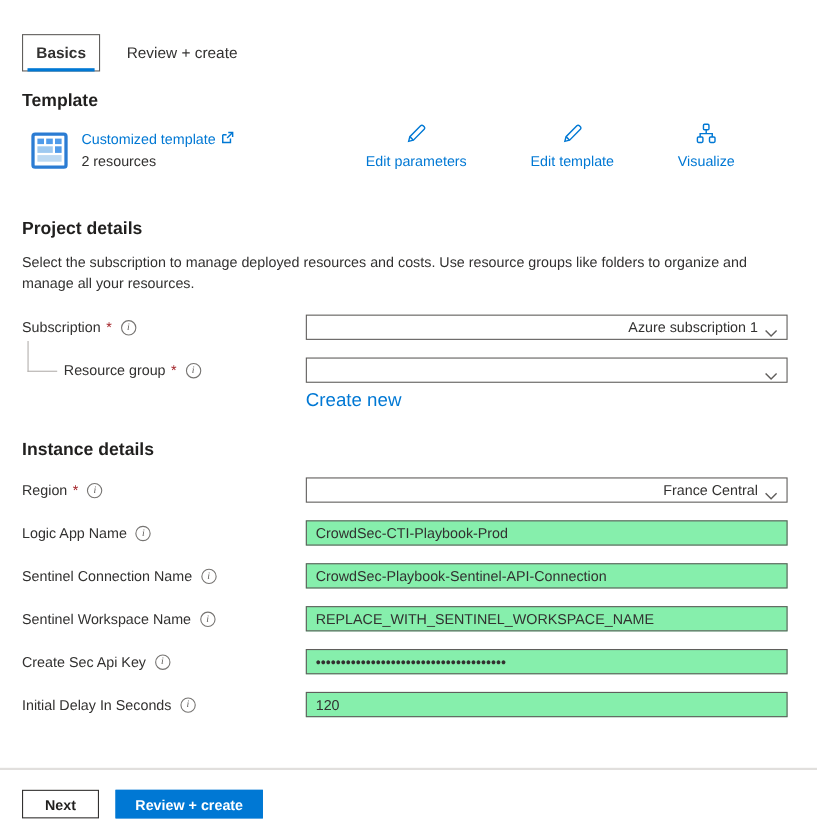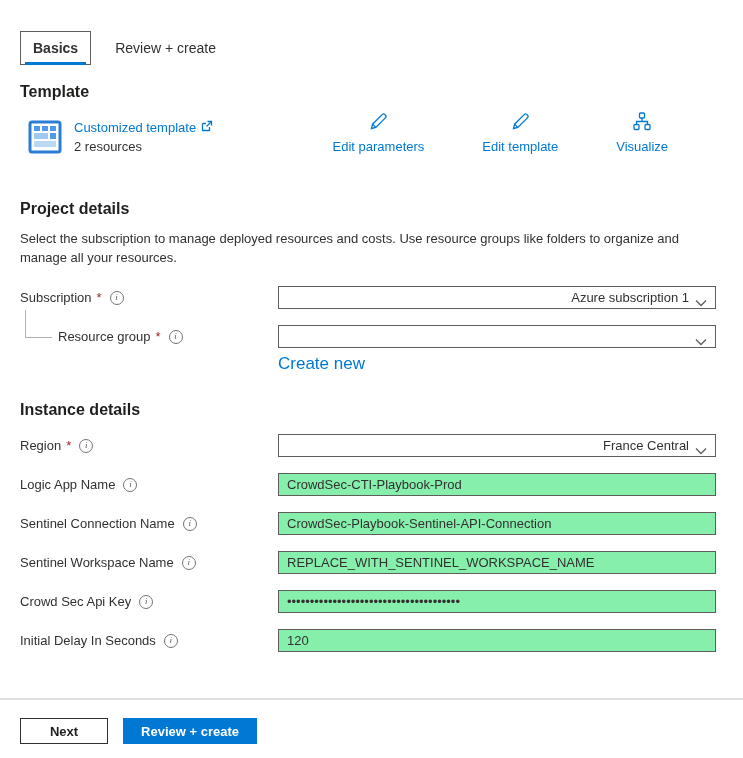--- a/index.html
+++ b/index.html
@@ -53,21 +53,21 @@
     border-left:1px solid #b3b0ad; border-bottom:1px solid #b3b0ad; }
   .heading-instance { margin-top:27px; margin-bottom:15px; }
 
   
   .footer { position:absolute; left:0; right:0; bottom:0; height:60px; }
   .footer-divider { height:2px; background:#e1dfdd; width:743px; }
   .footer-buttons { display:flex; gap:15px; padding:18px 0 0 20px; }
   .btn { font-size:13px; height:26px; border:1px solid transparent; cursor:pointer;
     font-family:"Liberation Sans","DejaVu Sans",sans-serif; font-weight:bold; background:#fff; }
   .btn-disabled { width:87px; color:#a19f9d; background:#fdfdfd; border-color:#c8c6c4; font-weight:normal; cursor:default; }
-  .btn-next { width:88px; color:#201f1e; border-color:#323130; }
+  .btn-next { width:70px; color:#201f1e; border-color:#323130; }
   .btn-primary { width:134px; color:#fff; background:#0078d4; border-color:#0078d4; }
 </style>
 </head>
 <body>
 
 <div class="page">
   <div class="content">
 
     <div class="tabs">
       <div class="tab selected">Basics</div>
@@ -226,21 +226,21 @@
           <span>Sentinel Workspace Name</span>
           <span class="info-icon">i</span>
         </div>
         <div class="control-col">
           <input class="textbox" type="text" value="REPLACE_WITH_SENTINEL_WORKSPACE_NAME" style="">
         </div>
       </div>
 
       <div class="row">
         <div class="label-col">
-          <span>Crowd Sec Api Key</span>
+          <span>Create Sec Api Key</span>
           <span class="info-icon">i</span>
         </div>
         <div class="control-col">
           <input class="textbox" type="text" value="••••••••••••••••••••••••••••••••••••••" style="">
         </div>
       </div>
 
       <div class="row">
         <div class="label-col">
           <span>Initial Delay In Seconds</span>

